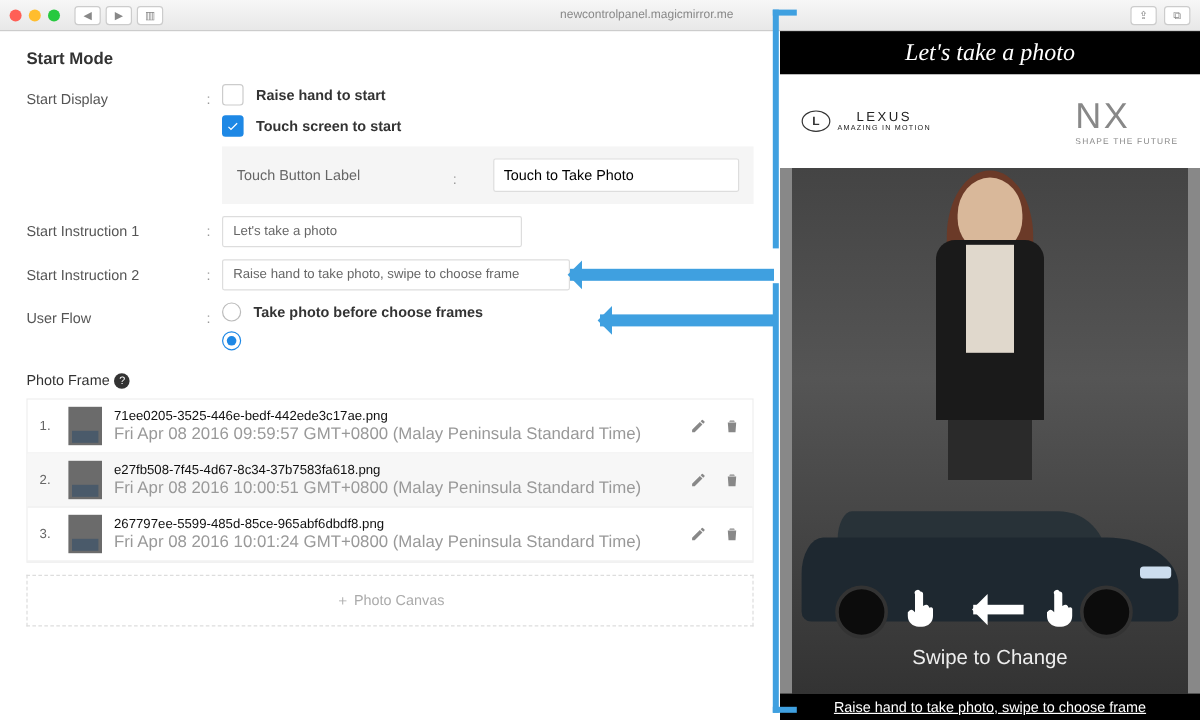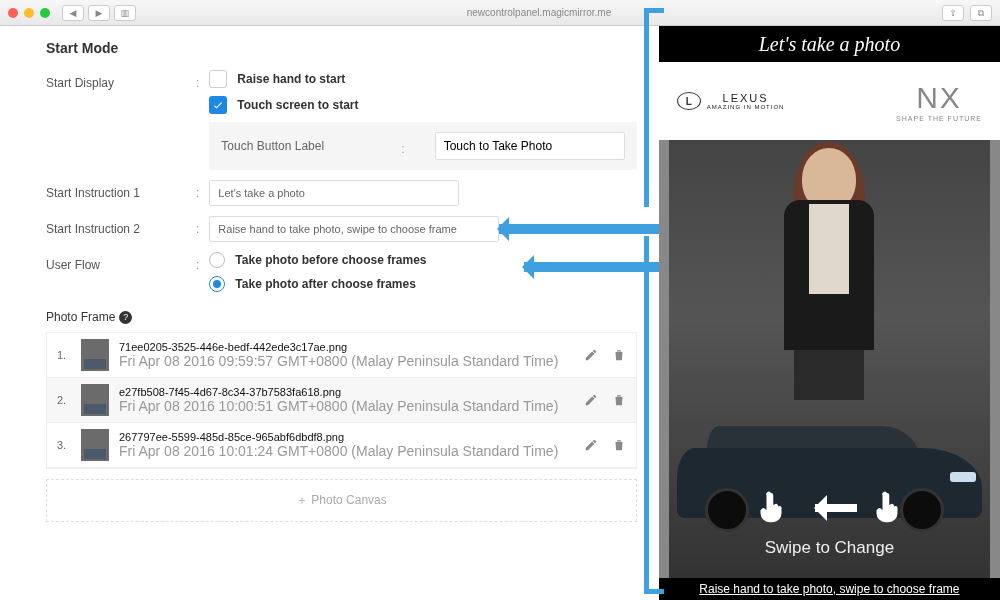--- a/index.html
+++ b/index.html
@@ -6,21 +6,21 @@
 body { font-family: Arial, Helvetica, sans-serif; font-size: 13px; color: #333; background: #fff; width: 1000px; height: 600px; overflow: hidden; position: relative; }
 
 .browser-chrome { height: 26px; background: linear-gradient(#f7f7f7, #e8e8e8); border-bottom: 1px solid #ccc; display: flex; align-items: center; padding: 0 8px; gap: 6px; }
 .traffic { display: flex; gap: 6px; }
 .tl { width: 10px; height: 10px; border-radius: 50%; }
 .tl.r { background: #ff5f56; } .tl.y { background: #ffbd2e; } .tl.g { background: #27c93f; }
 .nav-btns { display: flex; gap: 4px; margin-left: 6px; }
 .nav-btn { width: 22px; height: 16px; border: 1px solid #ccc; border-radius: 3px; background: #fff; font-size: 9px; line-height: 14px; text-align: center; color: #888; }
 .addr { flex: 1; text-align: center; font-size: 10px; color: #888; }
 
-.layout { display: flex; height: 574px; padding-left: 24px; }
+.layout { display: flex; height: 574px; }
 .left { width: 650px; padding: 14px 22px; position: relative; overflow: hidden; }
 .right { width: 350px; background: #888; position: relative; }
 
 h3 { font-size: 14px; font-weight: bold; margin-bottom: 14px; }
 
 .row { display: flex; margin-bottom: 10px; font-size: 12px; }
 .row-label { width: 150px; color: #555; padding-top: 6px; }
 .row-body { flex: 1; }
 
 .check-line { display: flex; align-items: center; gap: 10px; margin-bottom: 8px; }
@@ -64,21 +64,21 @@
 .arrow1 { top: 198px; left: 475px; width: 170px; }
 .arrow2 { top: 236px; left: 500px; width: 145px; }
 
 
 .right .topbar { position:absolute; top:0; left:0; right:0; height:36px; background:#000; color:#fff; font-family: Georgia, 'Times New Roman', serif; font-style: italic; font-size: 20px; display:flex; align-items:center; justify-content:center; }
 .logos { position:absolute; top:36px; left:0; right:0; height:78px; background:#fff; display:flex; align-items:center; justify-content:space-between; padding:0 18px; }
 .lexus { font-size: 11px; letter-spacing: 2px; color:#222;text-align:center; }
 .lexus .sub { font-size: 6px; letter-spacing: 1px; display:block; }
 .lexus-logo { display:flex; align-items:center; gap:6px; }
 .lexus-oval { width:24px; height:18px; border:1.5px solid #333; border-radius:50%; display:flex; align-items:center; justify-content:center; font-size:10px; color:#333; font-weight:bold; }
-.nx { text-align:center; color:#888; }
+.nx { text-align:left; color:#888; }
 .nx .big { font-size:30px; font-weight:300; letter-spacing:2px; }
 .nx .sub { font-size:7px; letter-spacing:1px; }
 
 .photo-area { position:absolute; top:114px; bottom:22px; left:10px; right:10px; background: linear-gradient(#444 0%, #555 40%, #333 100%); overflow:hidden; }
 .person { position:absolute; top:0; left:50%; transform:translateX(-50%); width:130px; height:280px; }
 .head { position:absolute; top:8px; left:50%; transform:translateX(-50%); width:54px; height:62px; background:#d9b89a; border-radius:50% 50% 45% 45%; }
 .hair { position:absolute; top:2px; left:50%; transform:translateX(-50%); width:72px; height:110px; background:#6b3a28; border-radius:50% 50% 40% 40%; z-index:0; }
 .torso { position:absolute; top:60px; left:50%; transform:translateX(-50%); width:90px; height:150px; background:#1a1a1a; border-radius:16px 16px 0 0; z-index:1; }
 .shirt { position:absolute; top:64px; left:50%; transform:translateX(-50%); width:40px; height:90px; background:#e0d8cc; z-index:2; }
 .pants { position:absolute; top:200px; left:50%; transform:translateX(-50%); width:70px; height:60px; background:#2a2a2a; }
@@ -172,21 +172,20 @@
     <div class="row">
       <div class="row-label">User Flow</div>
       <div class="colon">:</div>
       <div class="row-body">
         <div class="check-line">
           <div class="radio"></div>
           <div class="check-text">Take photo before choose frames</div>
         </div>
         <div class="check-line">
           <div class="radio on"></div>
-          <div class="check-text">Take photo after choose frames</div>
         </div>
       </div>
     </div>
 
     <div class="section-label">
       <span>Photo Frame</span>
       <span class="help">?</span>
     </div>
 
     <div class="frames">

